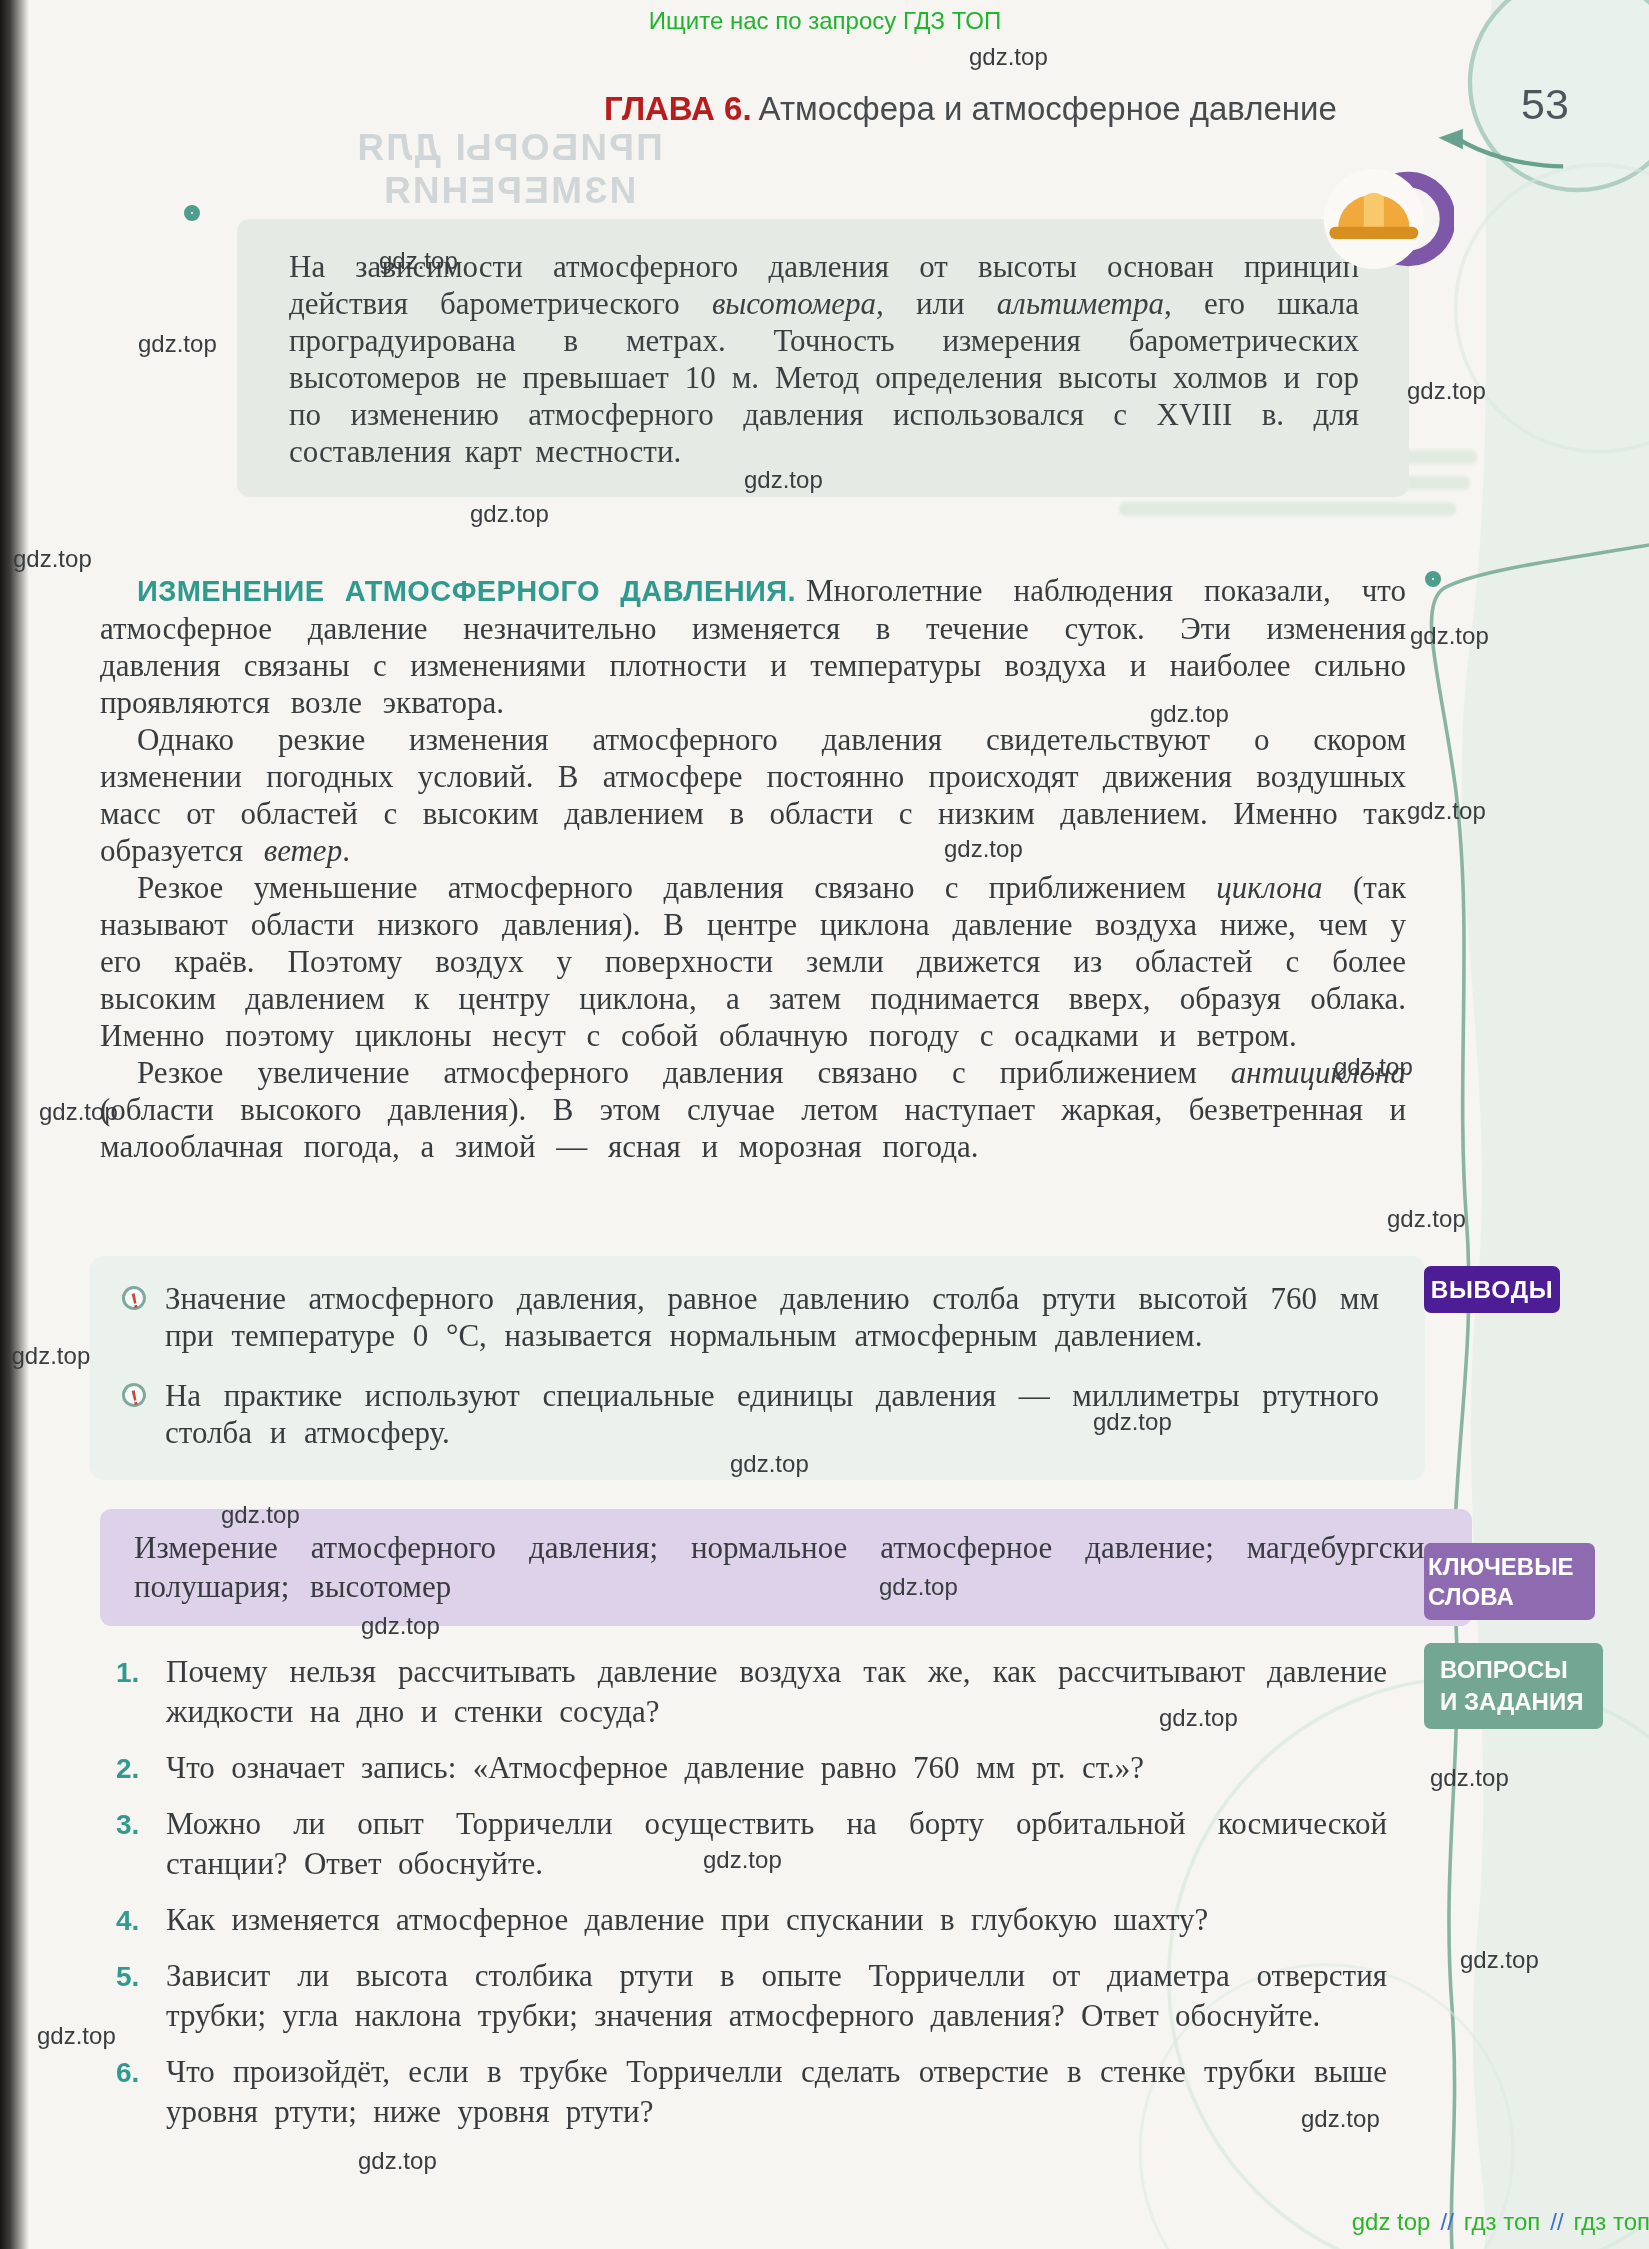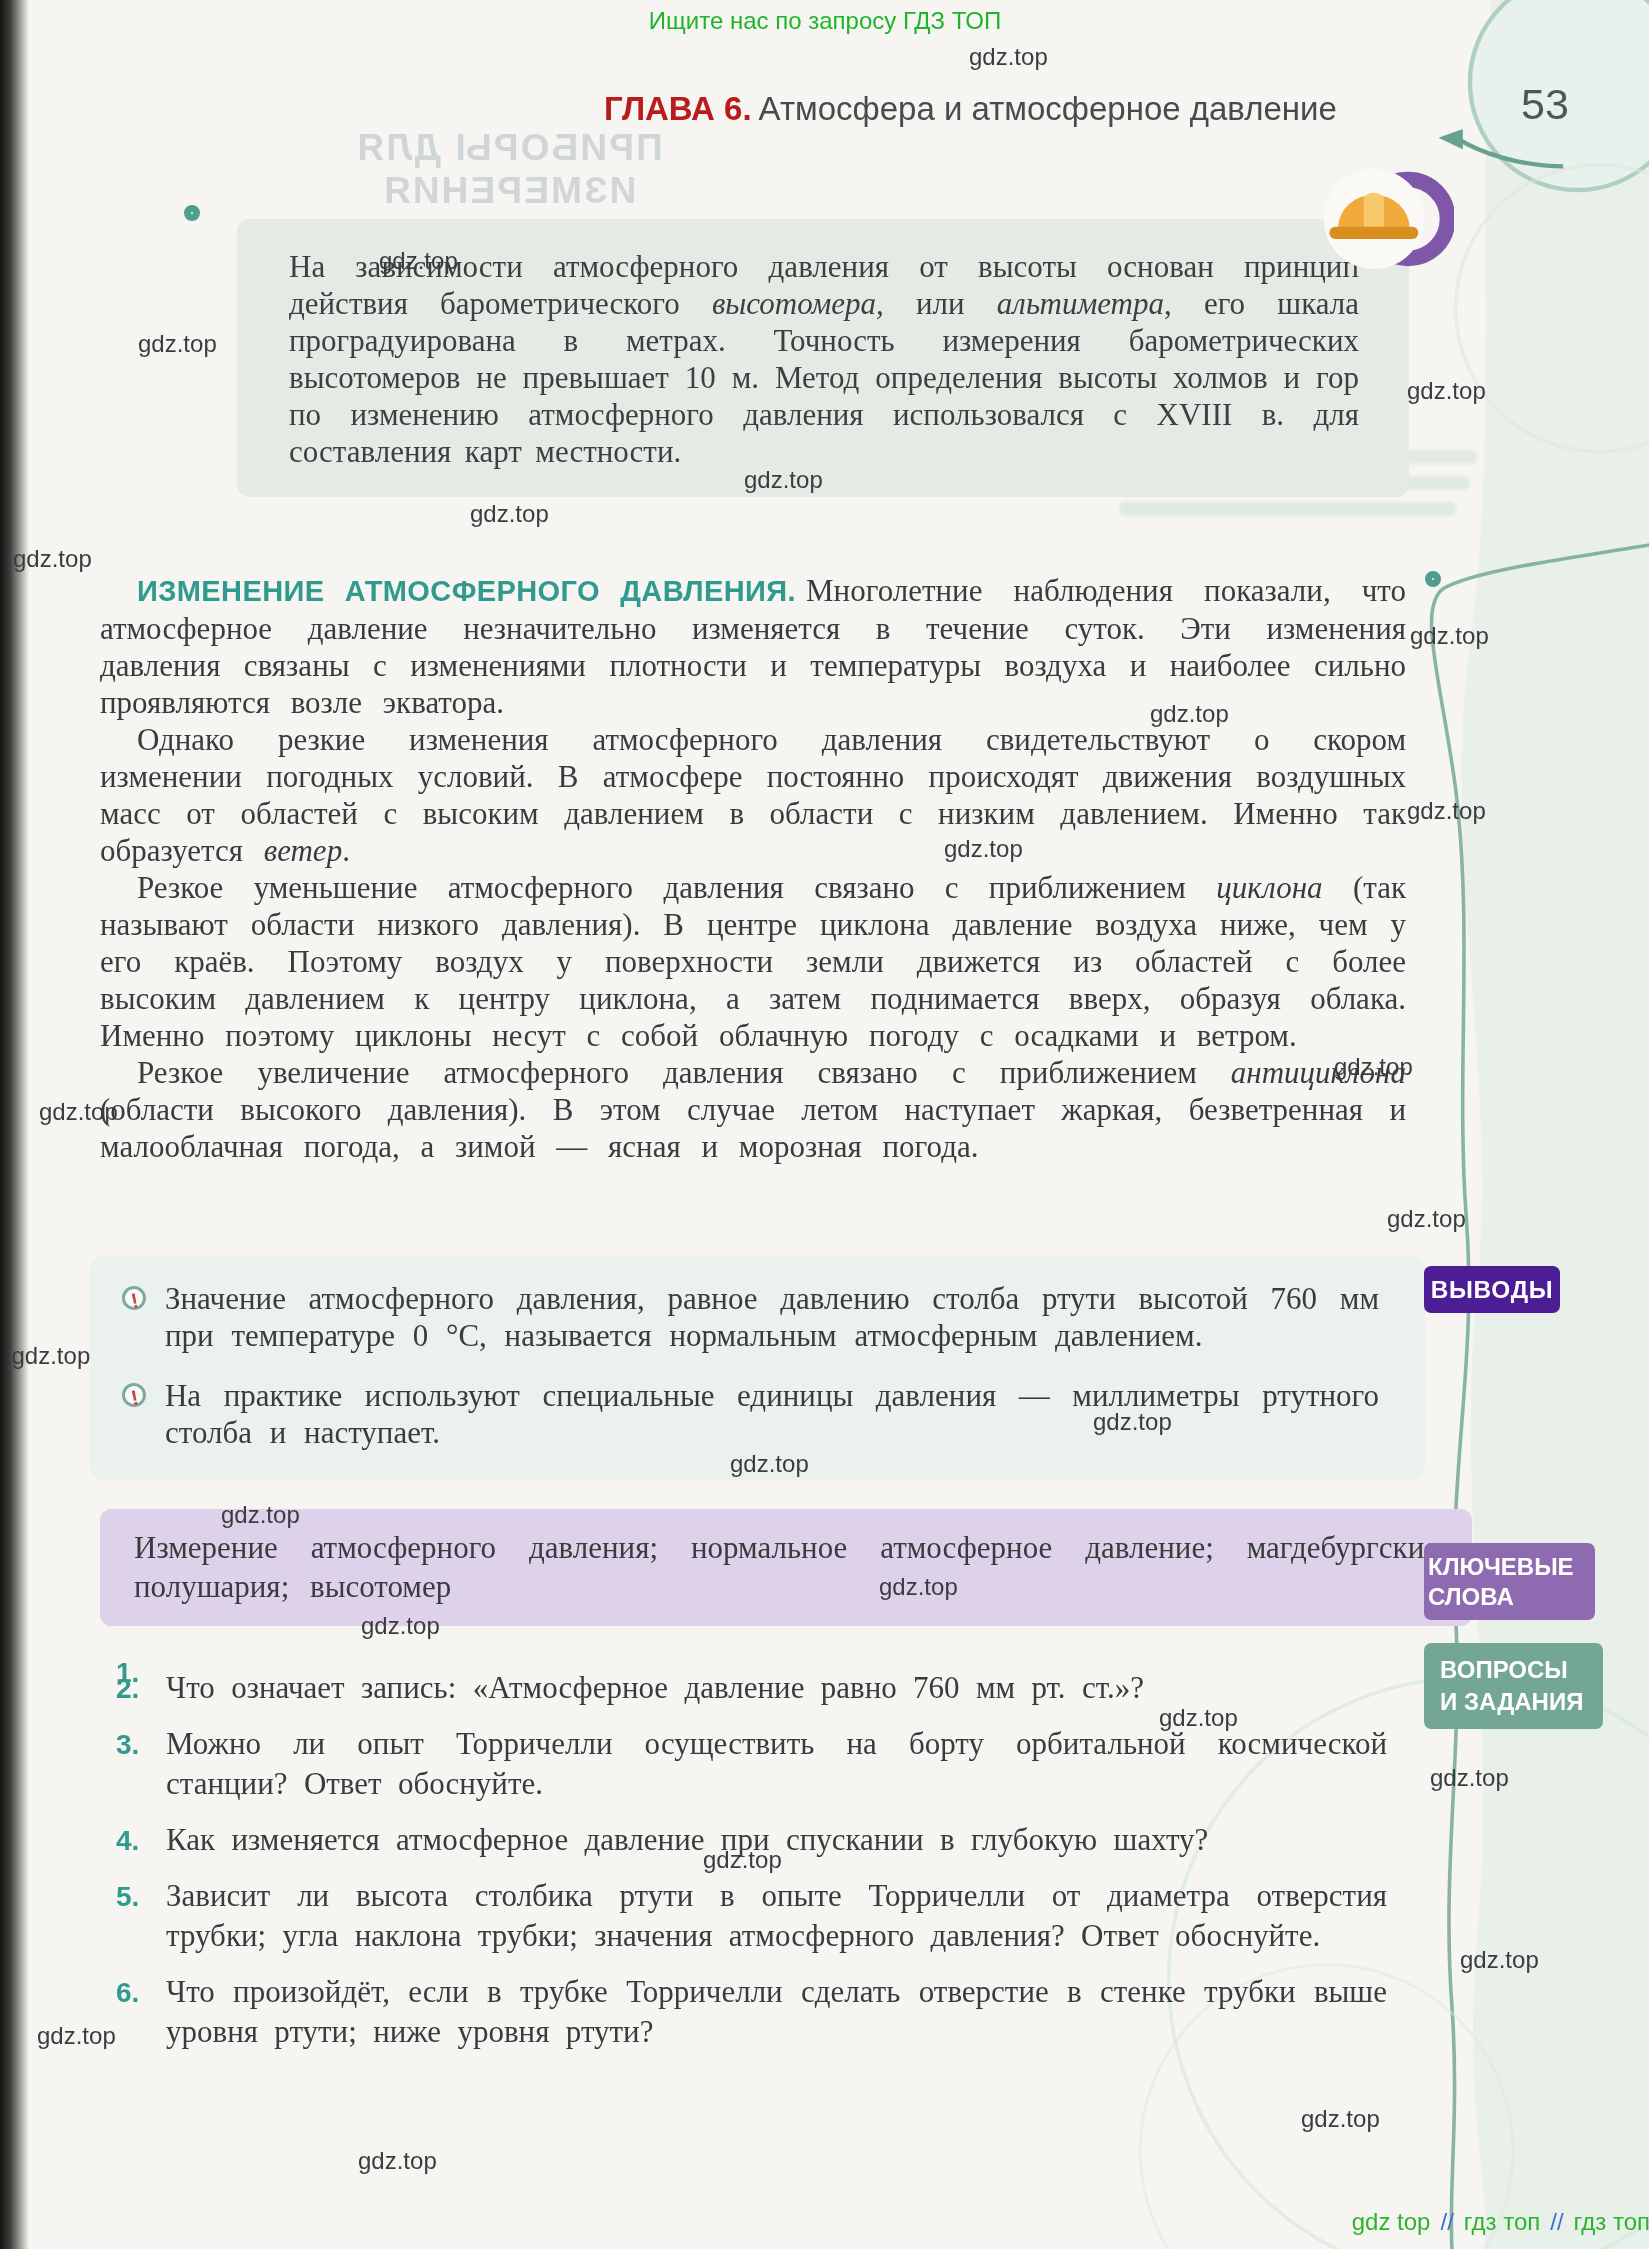--- a/index.html
+++ b/index.html
@@ -179,39 +179,39 @@
     <p class="para"><span>Резкое увеличение атмосферного давления связано с приближением </span><span class="italic">антициклона</span><span> (области высокого давления). В этом случае летом наступает жаркая, безветренная и малооблачная погода, а зимой — ясная и морозная погода.</span></p>
   </main>
 
   <section class="conclusions">
     <div class="c-item">
       <div class="excl">!</div>
       <div class="c-text">Значение атмосферного давления, равное давлению столба ртути высотой 760 мм при температуре 0 °C, называется нормальным атмосферным давлением.</div>
     </div>
     <div class="c-item">
       <div class="excl">!</div>
-      <div class="c-text">На практике используют специальные единицы давления — миллиметры ртутного столба и наступает.</div>
+      <div class="c-text">На практике используют специальные единицы давления — миллиметры ртутного столба и атмосферу.</div>
     </div>
   </section>
   <div class="lbl lbl-conclusions">ВЫВОДЫ</div>
 
   <section class="keywords-box">
     <div class="keywords-text">Измерение атмосферного давления; нормальное атмосферное давление; магдебургские полушария; высотомер</div>
   </section>
   <div class="lbl lbl-keywords">
     <span>КЛЮЧЕВЫЕ</span>
     <span>СЛОВА</span>
   </div>
 
   <div class="lbl lbl-questions">
     <span>ВОПРОСЫ</span>
     <span>И ЗАДАНИЯ</span>
   </div>
   <section class="questions">
-    <div class="q-item"><span class="q-num">1.</span></div>
+    <div class="q-item"><span class="q-num">1.</span><span>Почему нельзя рассчитывать давление воздуха так же, как рассчитывают давление жидкости на дно и стенки сосуда?</span></div>
     <div class="q-item"><span class="q-num">2.</span><span>Что означает запись: «Атмосферное давление равно 760 мм рт. ст.»?</span></div>
     <div class="q-item"><span class="q-num">3.</span><span>Можно ли опыт Торричелли осуществить на борту орбитальной космической станции? Ответ обоснуйте.</span></div>
     <div class="q-item"><span class="q-num">4.</span><span>Как изменяется атмосферное давление при спускании в глубокую шахту?</span></div>
     <div class="q-item"><span class="q-num">5.</span><span>Зависит ли высота столбика ртути в опыте Торричелли от диаметра отверстия трубки; угла наклона трубки; значения атмосферного давления? Ответ обоснуйте.</span></div>
     <div class="q-item"><span class="q-num">6.</span><span>Что произойдёт, если в трубке Торричелли сделать отверстие в стенке трубки выше уровня ртути; ниже уровня ртути?</span></div>
   </section>
 
   <div>
       <span class="wm" style="left: 969px; top: 43px;">gdz.top</span>
       <span class="wm" style="left: 379px; top: 247px;">gdz.top</span>

